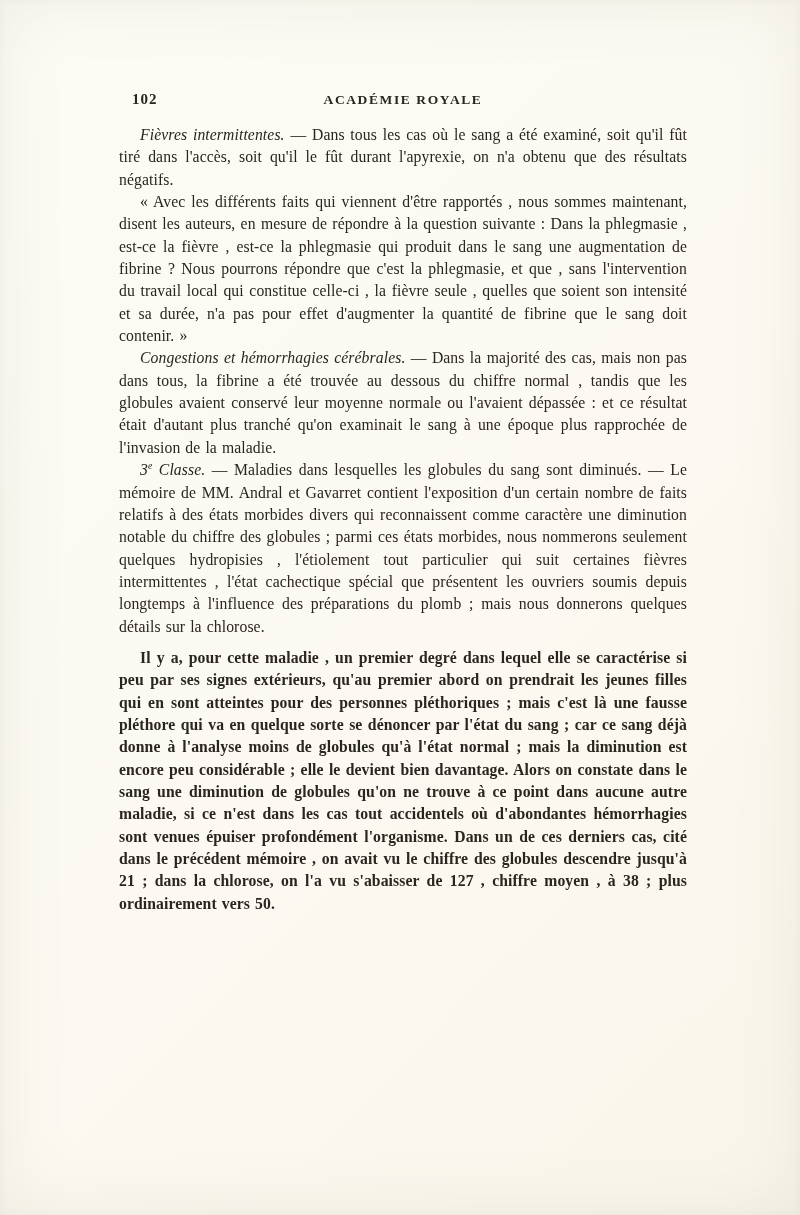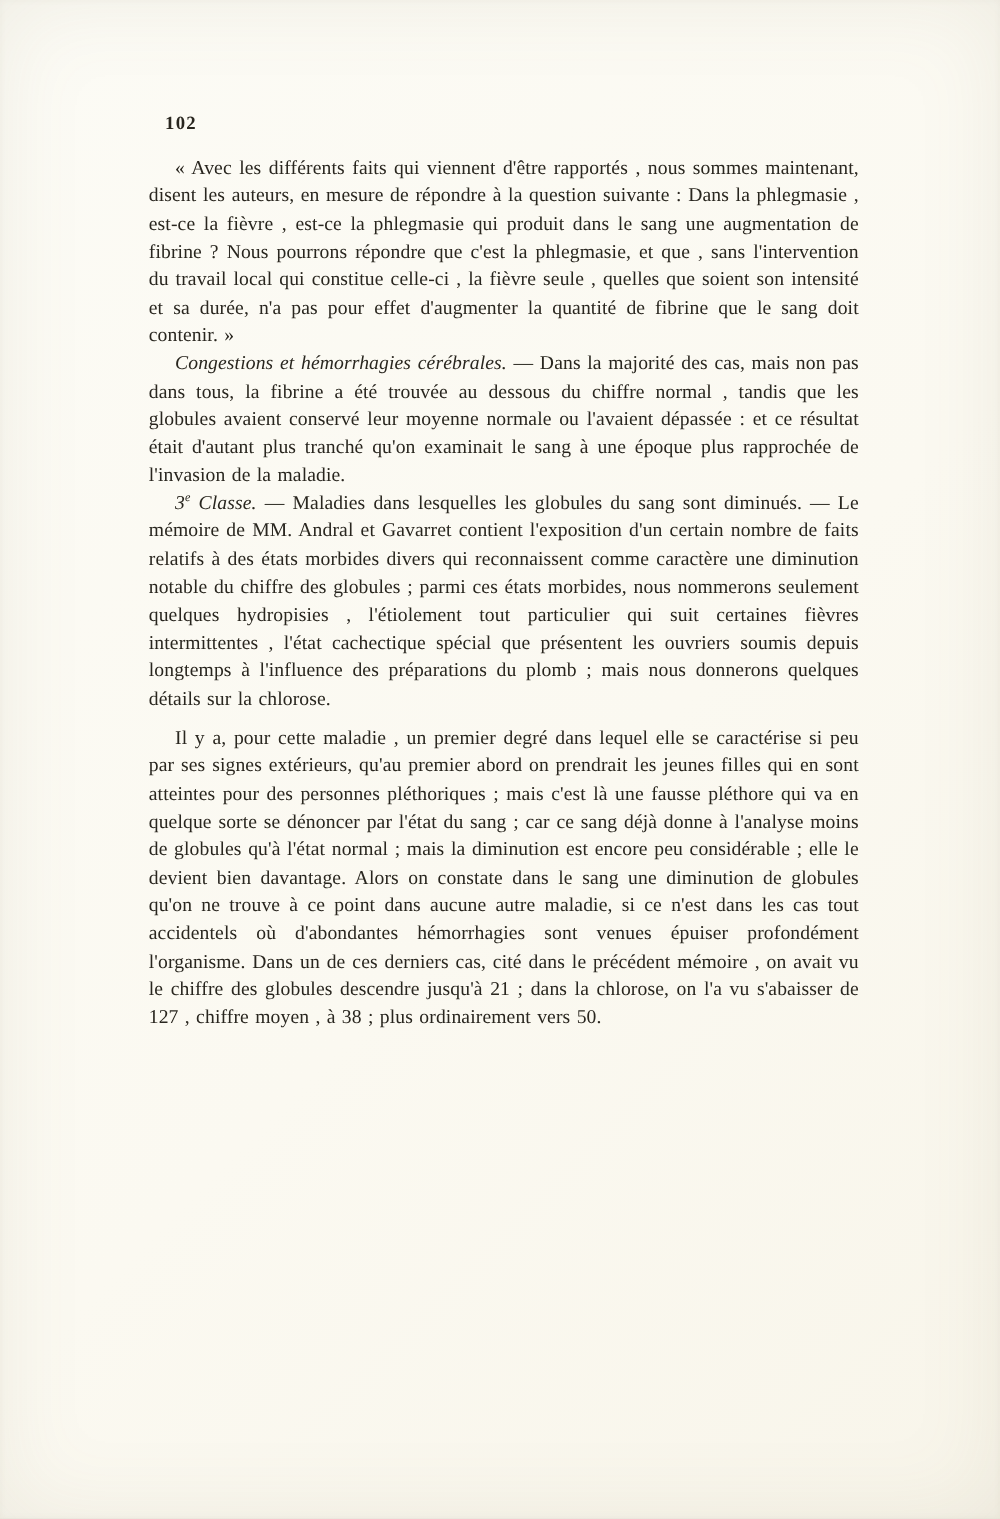--- a/index.html
+++ b/index.html
@@ -55,38 +55,41 @@
   }
   .para {
     margin: 0;
     text-indent: 21px;
   }
   .lead {
     font-style: italic;
   }
   .gap-top {
     margin-top: 9px;
+    font-weight: bold;
   }
   sup {
     font-size: 0.62em;
     line-height: 0;
     vertical-align: super;
   }
 </style>
 </head>
 <body>
 
 <div class="scan">
 
   <div class="page-header">
     <span class="pagenum">102</span>
+    <span class="running">ACADÉMIE ROYALE</span>
   </div>
 
   <div class="body-text">
 
+    <p class="para"><span class="lead">Fièvres intermittentes.</span><span> — Dans tous les cas où le sang a été examiné, soit qu'il fût tiré dans l'accès, soit qu'il le fût durant l'apyrexie, on n'a obtenu que des résultats négatifs.</span></p>
 
     <p class="para"><span>« Avec les différents faits qui viennent d'être rapportés , nous sommes maintenant, disent les auteurs, en mesure de répondre à la question suivante : Dans la phlegmasie , est-ce la fièvre , est-ce la phlegmasie qui produit dans le sang une augmentation de fibrine ? Nous pourrons répondre que c'est la phlegmasie, et que , sans l'intervention du travail local qui constitue celle-ci , la fièvre seule , quelles que soient son intensité et sa durée, n'a pas pour effet d'augmenter la quantité de fibrine que le sang doit contenir. »</span></p>
 
     <p class="para"><span class="lead">Congestions et hémorrhagies cérébrales.</span><span> — Dans la majorité des cas, mais non pas dans tous, la fibrine a été trouvée au dessous du chiffre normal , tandis que les globules avaient conservé leur moyenne normale ou l'avaient dépassée : et ce résultat était d'autant plus tranché qu'on examinait le sang à une époque plus rapprochée de l'invasion de la maladie.</span></p>
 
     <p class="para"><span class="lead"><span>3</span><sup>e</sup><span> Classe.</span></span><span> — Maladies dans lesquelles les globules du sang sont diminués. — Le mémoire de MM. Andral et Gavarret contient l'exposition d'un certain nombre de faits relatifs à des états morbides divers qui reconnaissent comme caractère une diminution notable du chiffre des globules ; parmi ces états morbides, nous nommerons seulement quelques hydropisies , l'étiolement tout particulier qui suit certaines fièvres intermittentes , l'état cachectique spécial que présentent les ouvriers soumis depuis longtemps à l'influence des préparations du plomb ; mais nous donnerons quelques détails sur la chlorose.</span></p>
 
     <p class="para gap-top"><span>Il y a, pour cette maladie , un premier degré dans lequel elle se caractérise si peu par ses signes extérieurs, qu'au premier abord on prendrait les jeunes filles qui en sont atteintes pour des personnes pléthoriques ; mais c'est là une fausse pléthore qui va en quelque sorte se dénoncer par l'état du sang ; car ce sang déjà donne à l'analyse moins de globules qu'à l'état normal ; mais la diminution est encore peu considérable ; elle le devient bien davantage. Alors on constate dans le sang une diminution de globules qu'on ne trouve à ce point dans aucune autre maladie, si ce n'est dans les cas tout accidentels où d'abondantes hémorrhagies sont venues épuiser profondément l'organisme. Dans un de ces derniers cas, cité dans le précédent mémoire , on avait vu le chiffre des globules descendre jusqu'à 21 ; dans la chlorose, on l'a vu s'abaisser de 127 , chiffre moyen , à 38 ; plus ordinairement vers 50.</span></p>
 
   </div>

